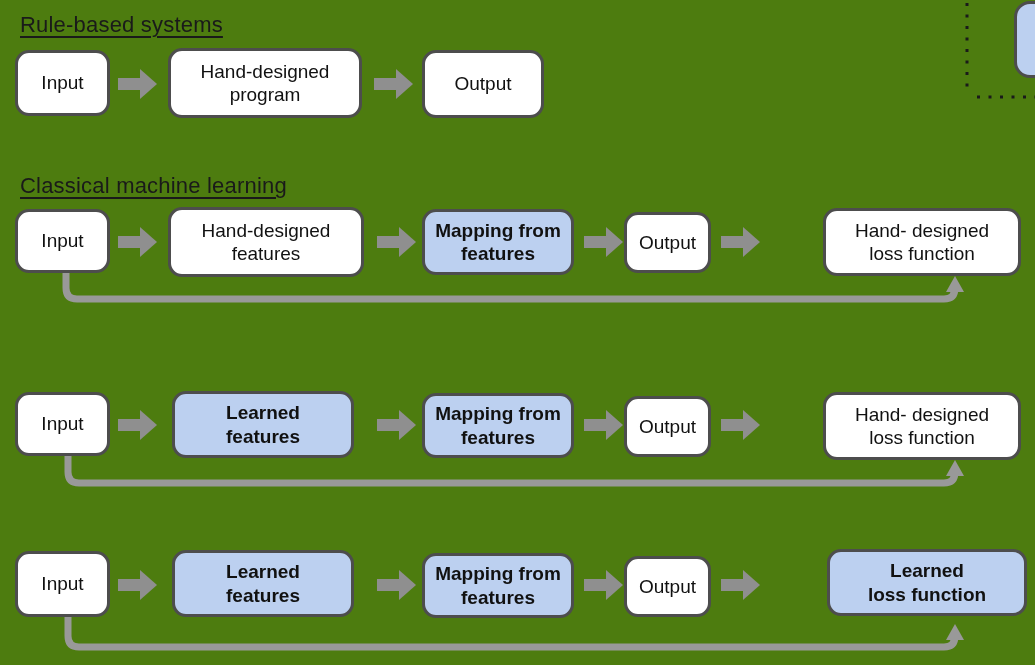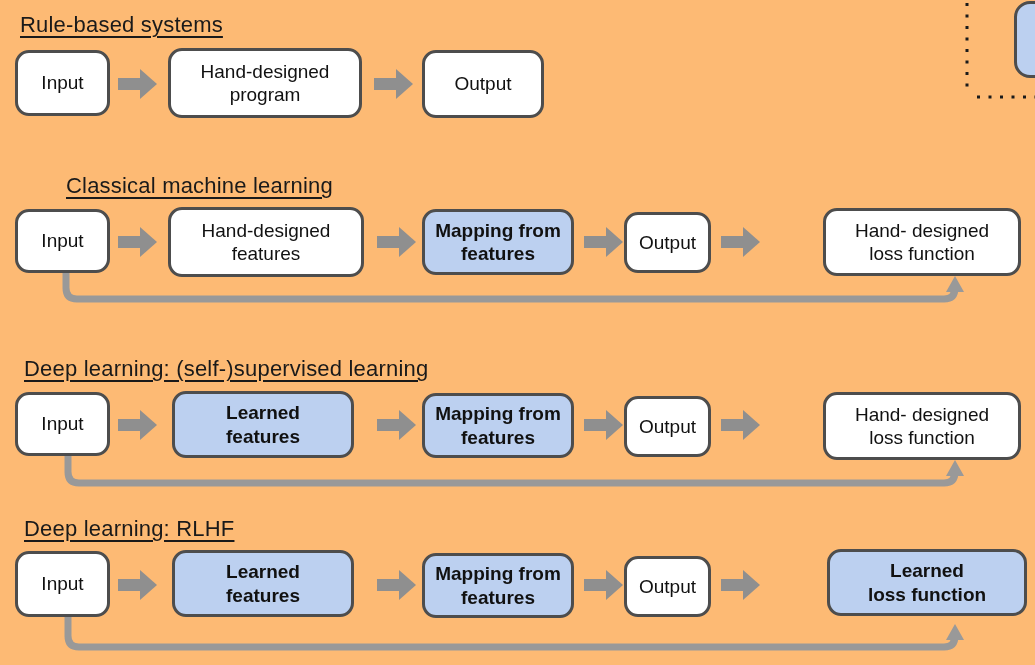--- a/index.html
+++ b/index.html
@@ -8,21 +8,21 @@
     --box-fill-blue:#bcd0f0;
     --arrow-gray:#8f8f8f;
     --feedback-gray:#999999;
     --text:#111111;
     --title-color:#1a1a1a;
     --dotted-border:#1a1a1a;
   }
   html,body{margin:0;padding:0;background:#ffffff;}
   .canvas{
     position:relative;width:1035px;height:665px;overflow:hidden;
-    background:#fdba74;font-family:"Liberation Sans",sans-serif;
+    background:#4d7c0f;font-family:"Liberation Sans",sans-serif;
   }
   .sec-title{
     position:absolute;font-size:22px;font-weight:400;color:var(--title-color);
     text-decoration:underline;text-decoration-thickness:2px;text-underline-offset:4px;
     white-space:nowrap;letter-spacing:.2px;
   }
   .node{
     position:absolute;box-sizing:border-box;
     border:3px solid var(--box-border);border-radius:14px;
     background:var(--box-fill);
@@ -68,21 +68,21 @@
       <div class="head"></div>
     </div>
   <div class="node" style="left:168px;top:48px;width:194px;height:70px;">Hand-designed
 program</div>
   <div class="barrow" style="left:374px;top:69px;">
     <div class="shaft"></div>
       <div class="head"></div>
     </div>
   <div class="node" style="left:422px;top:50px;width:122px;height:68px;">Output</div>
 
-  <div class="sec-title" style="left:20px;top:173px;margin-left:46px;">Classical machine learning</div>
+  <div class="sec-title" style="left:20px;top:173px;">Classical machine learning</div>
   <div class="node" style="left:15px;top:209px;width:95px;height:64px;">Input</div>
   <div class="barrow" style="left:118px;top:227px;">
     <div class="shaft"></div>
       <div class="head"></div>
     </div>
   <div class="node" style="left:168px;top:207px;width:196px;height:70px;">Hand-designed
 features</div>
   <div class="barrow" style="left:377px;top:227px;">
     <div class="shaft"></div>
       <div class="head"></div>
@@ -94,21 +94,20 @@
       <div class="head"></div>
     </div>
   <div class="node" style="left:624px;top:212px;width:87px;height:61px;">Output</div>
   <div class="barrow" style="left:721px;top:227px;">
     <div class="shaft"></div>
       <div class="head"></div>
     </div>
   <div class="node" style="left:823px;top:208px;width:198px;height:68px;">Hand- designed
 loss function</div>
 
-  <div class="sec-title" style="left:24px;top:356px;">Deep learning: (self-)supervised learning</div>
   <div class="node" style="left:15px;top:392px;width:95px;height:64px;">Input</div>
   <div class="barrow" style="left:118px;top:410px;">
     <div class="shaft"></div>
       <div class="head"></div>
     </div>
   <div class="node blue" style="left:172px;top:391px;width:182px;height:67px;">Learned
 features</div>
   <div class="barrow" style="left:377px;top:410px;">
     <div class="shaft"></div>
       <div class="head"></div>
@@ -120,21 +119,20 @@
       <div class="head"></div>
     </div>
   <div class="node" style="left:624px;top:396px;width:87px;height:61px;">Output</div>
   <div class="barrow" style="left:721px;top:410px;">
     <div class="shaft"></div>
       <div class="head"></div>
     </div>
   <div class="node" style="left:823px;top:392px;width:198px;height:68px;">Hand- designed
 loss function</div>
 
-  <div class="sec-title" style="left:24px;top:516px;">Deep learning: RLHF</div>
   <div class="node" style="left:15px;top:551px;width:95px;height:66px;">Input</div>
   <div class="barrow" style="left:118px;top:570px;">
     <div class="shaft"></div>
       <div class="head"></div>
     </div>
   <div class="node blue" style="left:172px;top:550px;width:182px;height:67px;">Learned
 features</div>
   <div class="barrow" style="left:377px;top:570px;">
     <div class="shaft"></div>
       <div class="head"></div>

